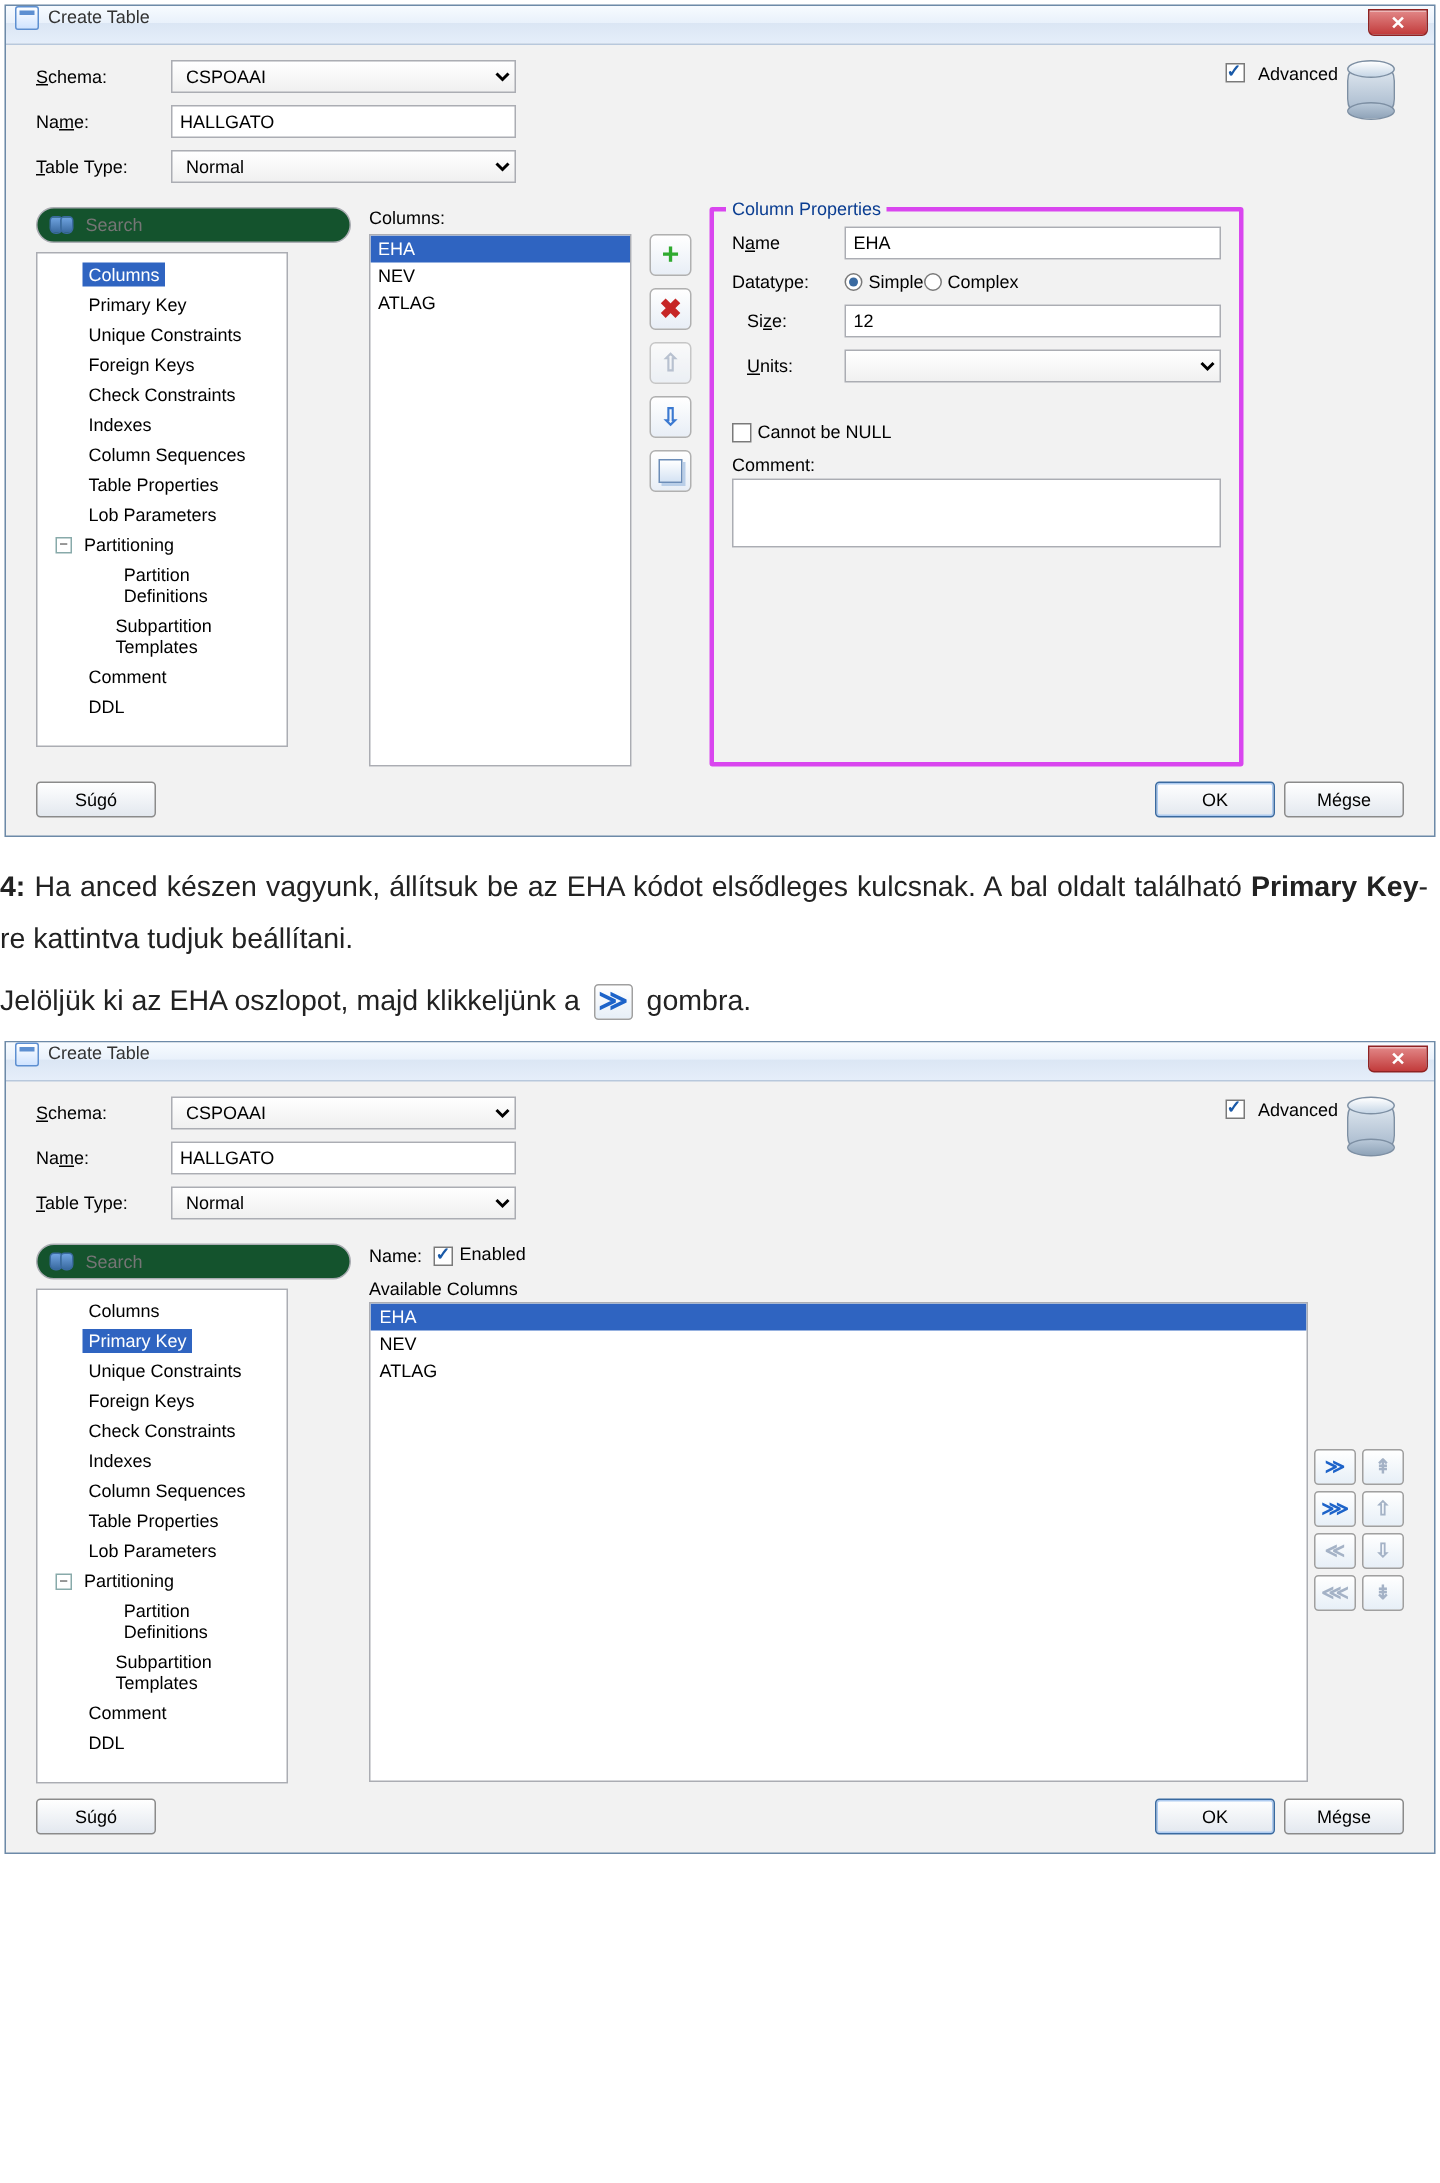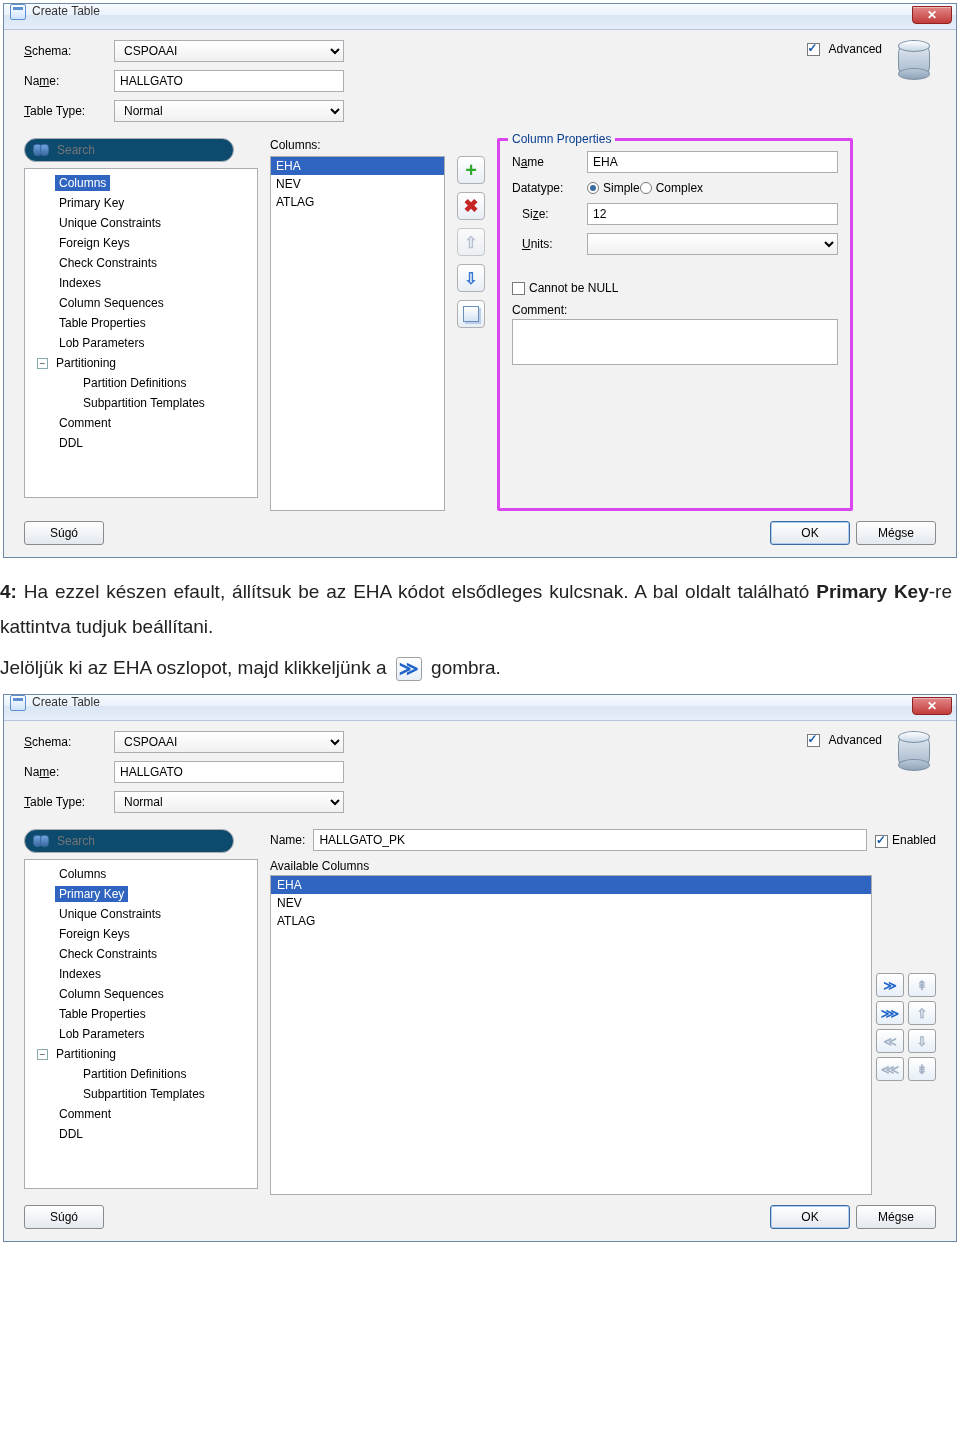--- a/index.html
+++ b/index.html
@@ -107,23 +107,22 @@
     font-size: 12px;
   }
 
   .top-grid {
     display: flex;
     align-items: flex-start;
   }
   .left-form { flex: 1; }
   .adv-wrap {
     display: flex;
-    align-items: flex-end;
+    align-items: flex-start;
     gap: 5px;
-    margin-right: 10px;
     padding-top: 2px;
   }
   .db-icon {
     width: 44px; height: 40px;
     position: relative;
   }
   .db-icon .cyl {
     position: absolute;
     left: 6px; top: 4px; right: 6px; bottom: 4px;
     background: linear-gradient(#e0e8f0,#a6b8cc);
@@ -145,21 +144,21 @@
   .middle {
     display: flex;
     gap: 12px;
     margin-top: 8px;
   }
   .search-box {
     width: 210px;
     height: 24px;
     border: 1px solid #abadb3;
     border-radius: 12px;
-    background: #0c4a6e;
+    background: #14532d;
     display: flex;
     align-items: center;
     padding: 0 8px;
     gap: 6px;
   }
   .search-box .binocular-icon {
     width: 16px; height: 14px;
     position: relative;
   }
   .search-box .binocular-icon::before,
@@ -177,21 +176,21 @@
   .search-box input {
     border: none;
     outline: none;
     color: #9a9a9a;
     font-size: 12px;
     flex: 1;
     background: transparent;
   }
 
   .tree-box {
-    width: 234px;
+    width: 168px;
     height: 330px;
     border: 1px solid #abadb3;
     background: #fff;
     overflow: auto;
     padding: 4px 2px;
   }
   .tree-item {
     display: flex;
     align-items: center;
     padding: 2px 0;
@@ -591,21 +590,21 @@
       </div>
       <div class="right-btns">
         <button class="btn primary">OK</button>
         <button class="btn">Mégse</button>
       </div>
     </div>
   </div>
 </div>
 
 <div class="para">
-  <strong>4:</strong><span> Ha ezzel készen efault, állítsuk be az EHA kódot elsődleges kulcsnak. A bal oldalt található </span><strong>Primary Key</strong><span>-re kattintva tudjuk beállítani.</span>
+  <strong>4:</strong><span> Ha anced készen vagyunk, állítsuk be az EHA kódot elsődleges kulcsnak. A bal oldalt található </span><strong>Primary Key</strong><span>-re kattintva tudjuk beállítani.</span>
 </div>
 <div class="para" style="padding-top:0;">
   <span>Jelöljük ki az EHA oszlopot, majd klikkeljünk a</span>
   <span class="arrow-btn-inline">≫</span>
   <span> gombra.</span>
 </div>
 
 <div class="dialog">
   <div class="titlebar">
     <span class="table-icon"></span>
@@ -704,21 +703,20 @@
           <div class="tree-item">
               <span class="dots"></span>
               <span class="txt">DDL</span>
             </div>
         </div>
       </div>
 
       <div style="flex:1; display:flex; flex-direction:column;">
         <div class="pk-name-row">
           <span>Nam<span class="ul">e</span>:</span>
-          <input class="text-input" value="HALLGATO_PK" style="">
           <label style="white-space:nowrap;"><span class="checkbox checked"></span>E<span class="ul">n</span>abled</label>
         </div>
         <div class="cols-wrap">
           <div class="lcol">
             <div style="margin-bottom:2px;">Availa<span class="ul">b</span>le Columns</div>
             <div class="avail-list">
               <div class="li selected">EHA</div>
               <div class="li">NEV</div>
               <div class="li">ATLAG</div>
             </div>

